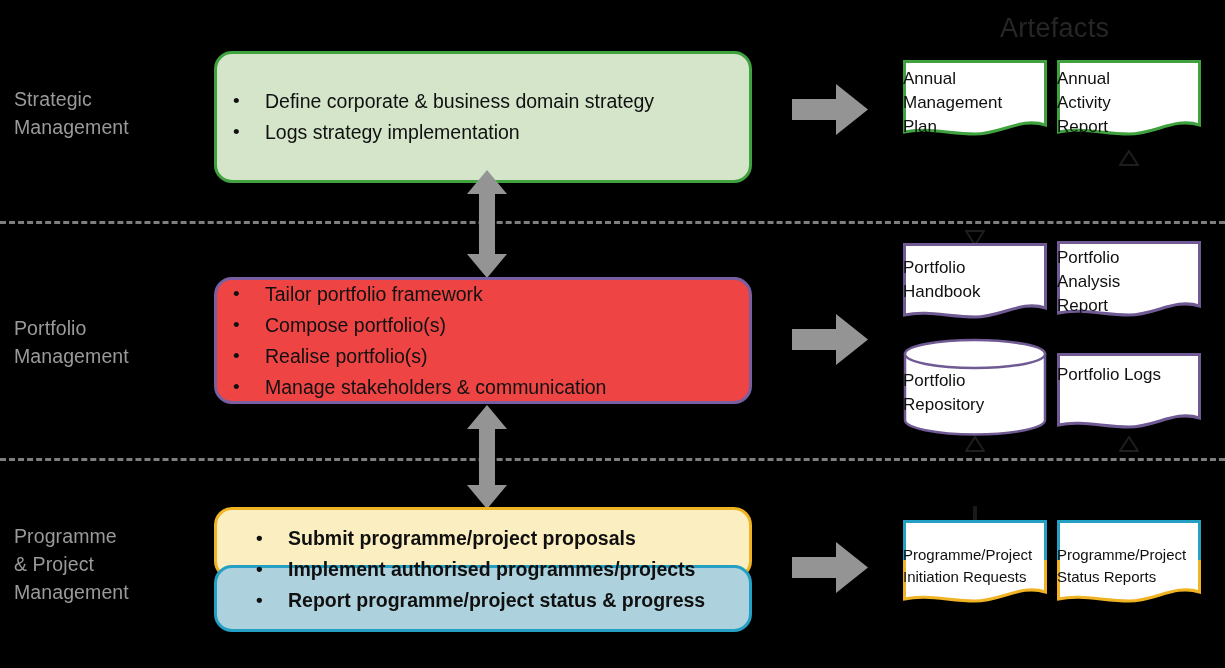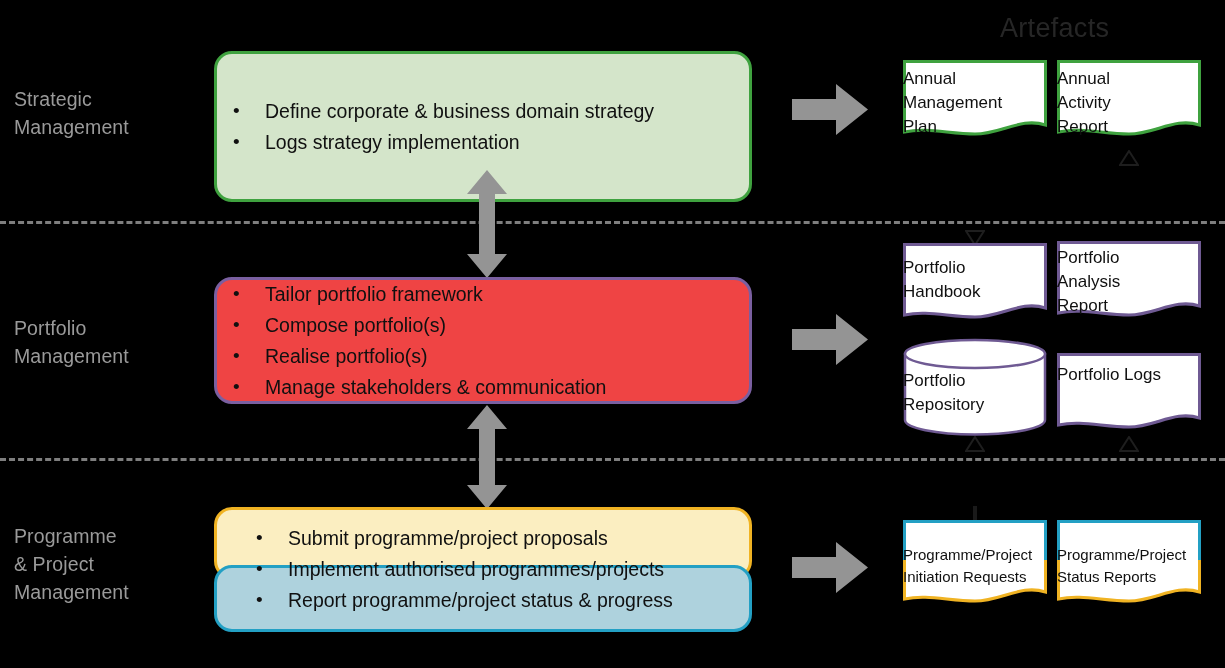--- a/index.html
+++ b/index.html
@@ -106,21 +106,21 @@
 <div id="canvas">
 
   <div class="abs artefacts-title" style="left:1000px; top:12px;">Artefacts</div>
 
   <div class="abs divider" style="left:0; top:221px; width:1225px;"></div>
   <div class="abs divider" style="left:0; top:458px; width:1225px;"></div>
 
   <div class="abs layer-label" style="left:14px; top:85px;">Strategic
 Management</div>
 
-  <div class="abs process-box green" style="left:214px; top:51px; width:538px; height:151px;">
+  <div class="abs process-box green" style="left:214px; top:51px; width:538px; height:132px;">
     <ul class="bullets">
       <li>Define corporate &amp; business domain strategy</li>
       <li>Logs strategy implementation</li>
     </ul>
   </div>
 
   <div class="grey-arrow" style="left:792px; top:82px; width:76px; height:55px;">
     <svg width="76" height="55" viewBox="0 0 76 55">
       <polygon points="0,17 44,17 44,2 76,27.5 44,53 44,38 0,38" fill="#949494"></polygon>
     </svg>
@@ -227,21 +227,21 @@
   <div class="grey-arrow" style="left:466px; top:405px; width:42px; height:104px;">
     <svg width="42" height="104" viewBox="0 0 42 104">
       <polygon points="21,0 41,24 29,24 29,80 41,80 21,104 1,80 13,80 13,24 1,24" fill="#949494"></polygon>
     </svg>
   </div>
 
   <div class="abs layer-label" style="left:14px; top:522px;">Programme
 &amp; Project
 Management</div>
 
-  <div class="dual-box" style="left:214px; top:507px; width:538px; height:125px;">
+  <div class="dual-box" style="left:214px; top:507px; width:538px; height:125px;font-weight:bold;">
     <div class="dual-top" style="width:538px; height:72px;"></div>
     <div class="dual-bottom" style="top:58px; width:538px; height:67px;"></div>
     <div class="dual-text" style="width:538px; height:125px;">
       <ul class="bullets" style="position:relative; z-index:3; margin-left:26px;">
         <li>Submit programme/project proposals</li>
         <li>Implement authorised programmes/projects</li>
         <li>Report programme/project status &amp; progress</li>
       </ul>
     </div>
   </div>

